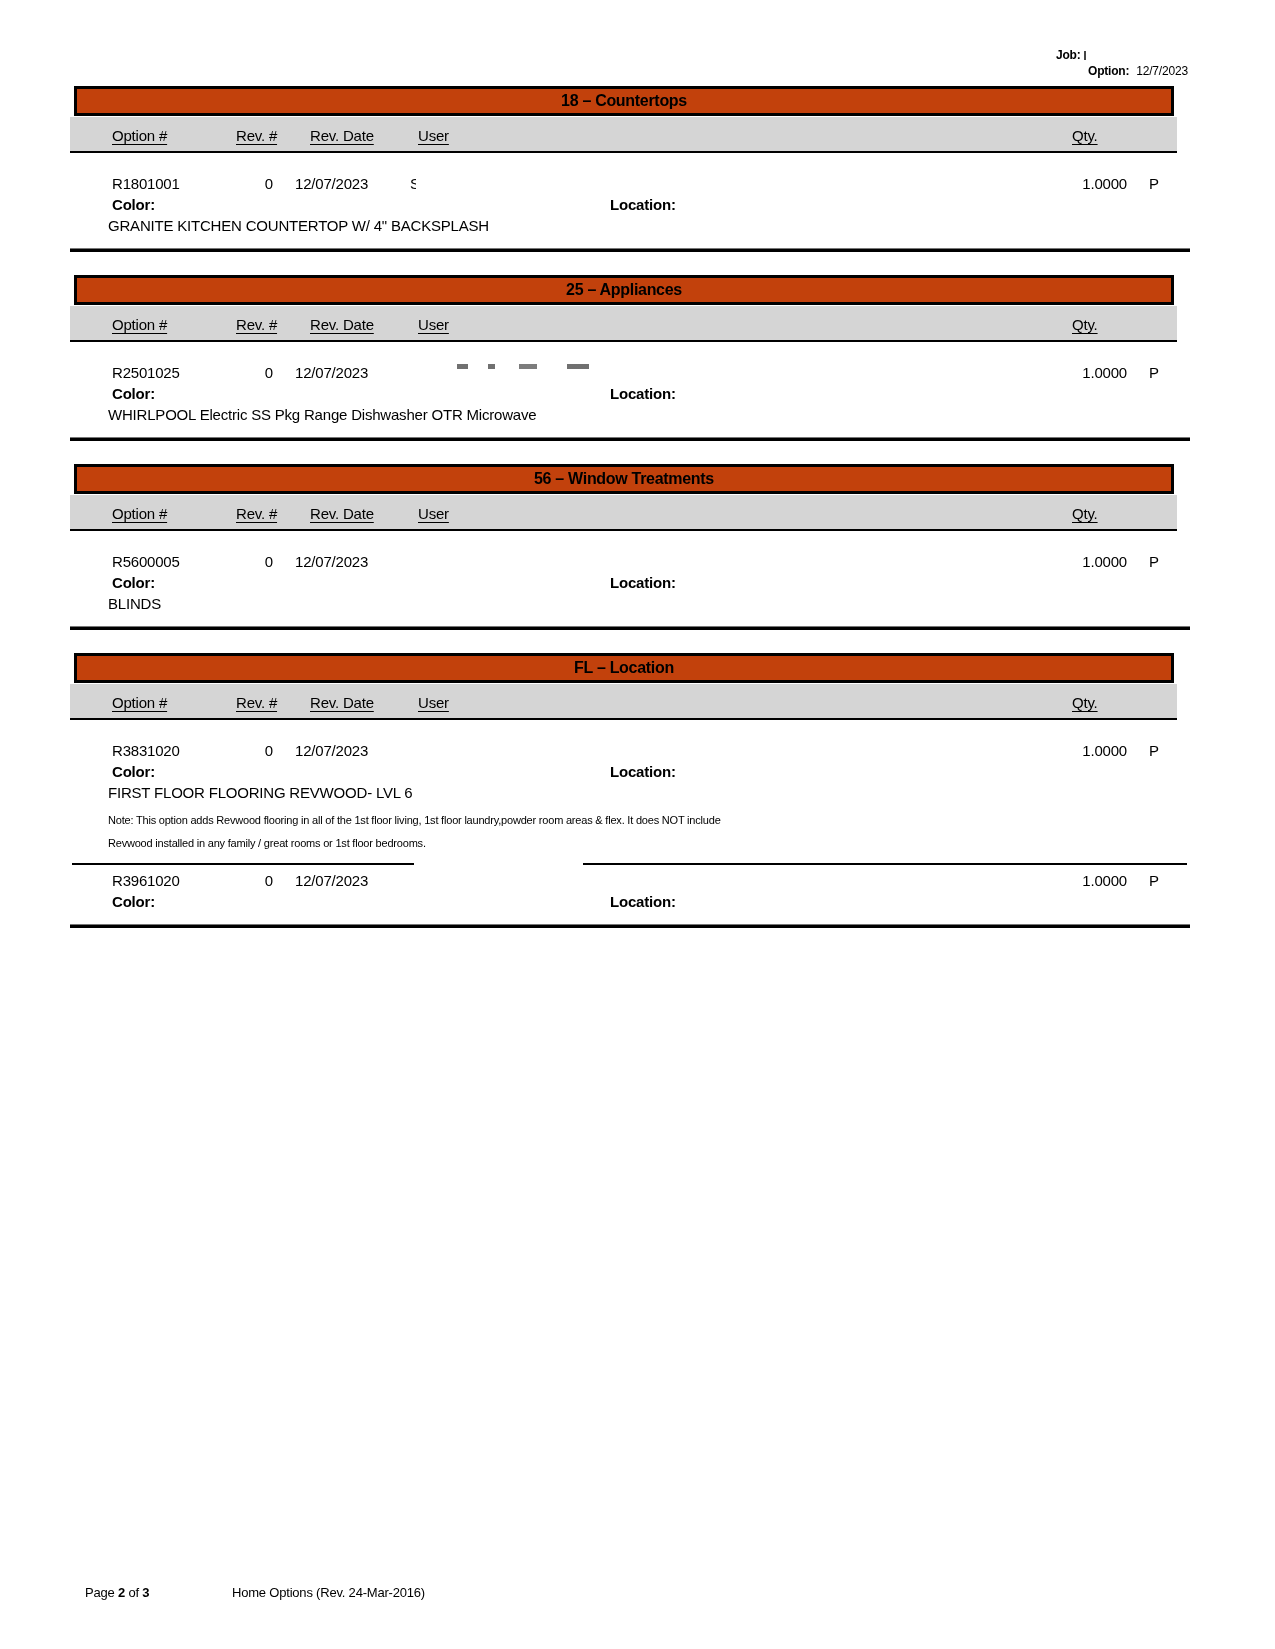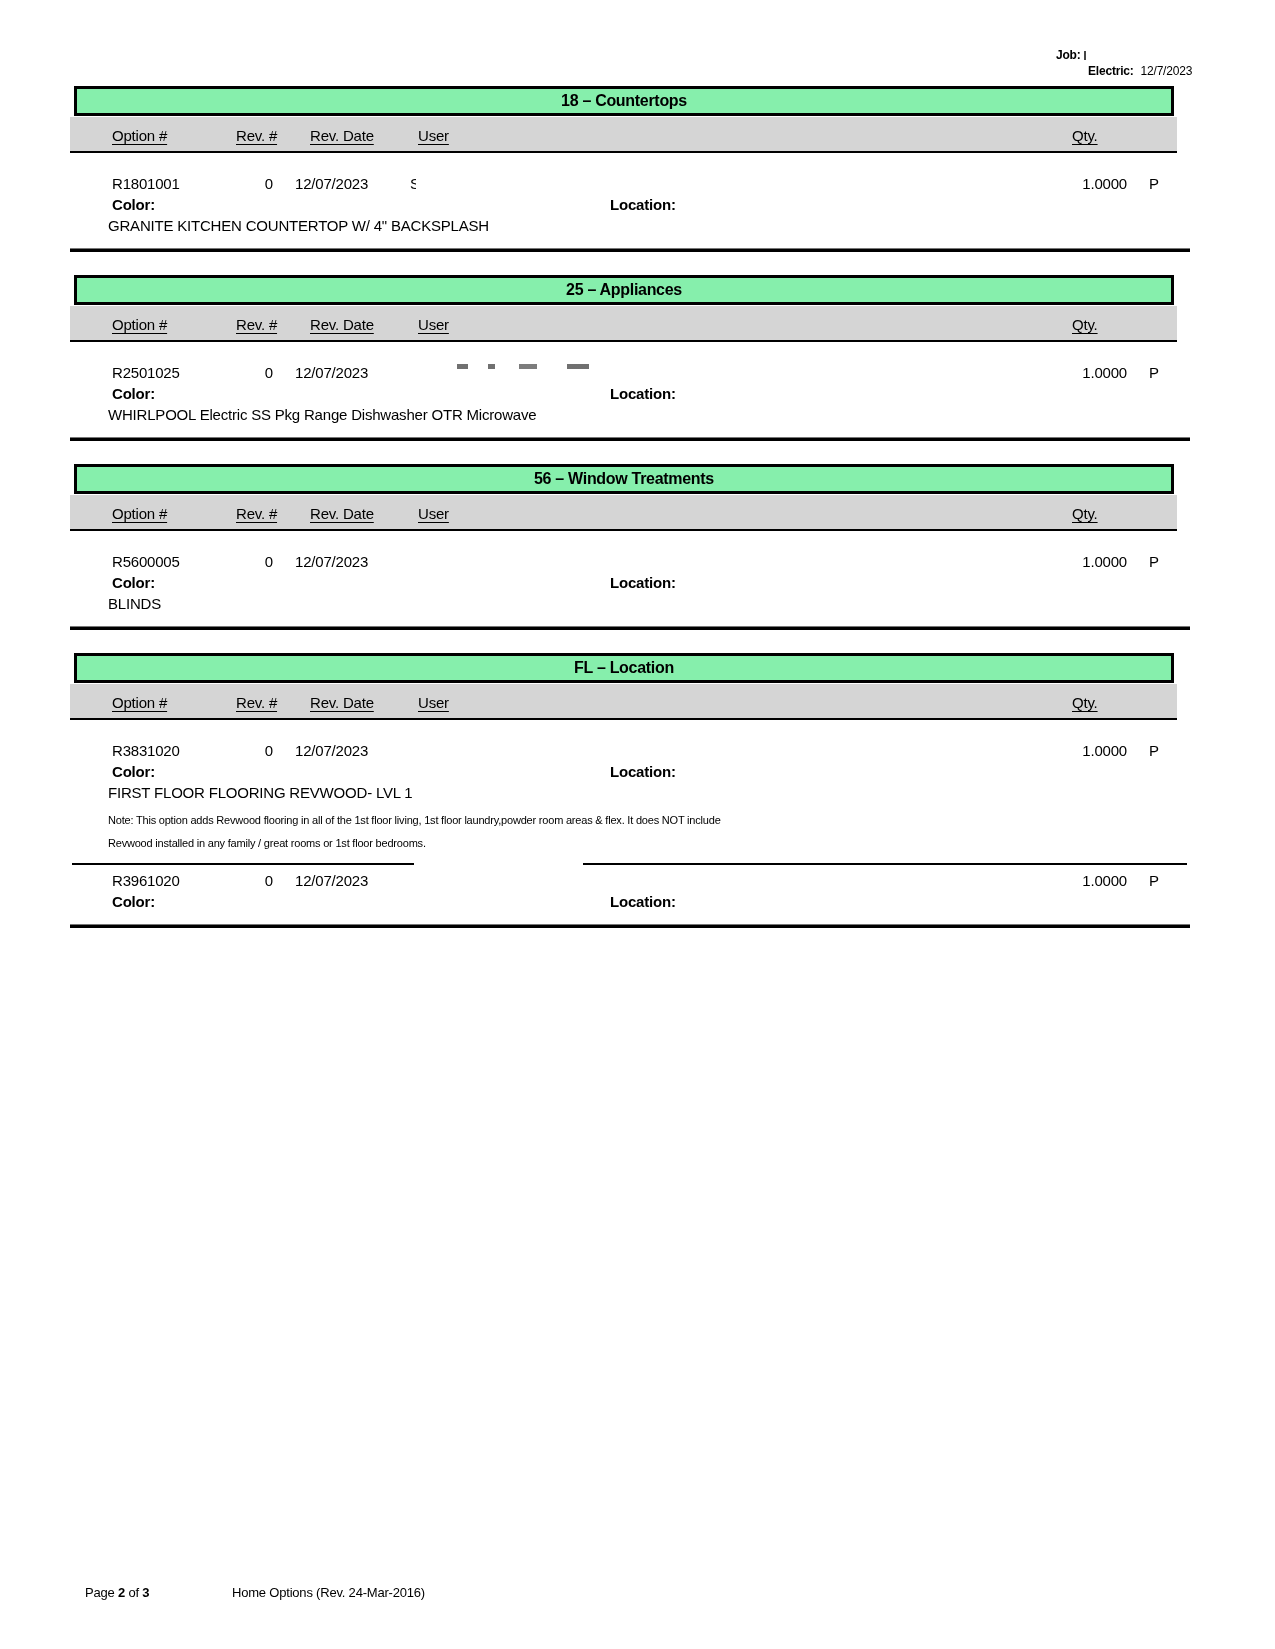--- a/index.html
+++ b/index.html
@@ -13,21 +13,21 @@
   .doc-meta{position:absolute;top:48px;left:1000px;width:200px;font-size:12px;}
   .meta-line1{position:absolute;top:0;left:56px;font-weight:700;white-space:nowrap;}
   .job-frag{display:inline-block;width:2px;height:9px;background:#444;margin-left:3px;vertical-align:-1px;}
   .meta-line2{position:absolute;top:16px;left:88px;white-space:nowrap;}
   .meta-line2 .lbl{font-weight:700;margin-right:7px;}
 
   
   .sections-host{position:absolute;top:86px;left:70px;width:1120px;}
   .opt-section{margin-bottom:23px;}
   .title-bar{
-    margin:0 16px 0 4px;border:3px solid #000;background:#86efac;
+    margin:0 16px 0 4px;border:3px solid #000;background:#c2410c;
     height:24px;line-height:24px;text-align:center;
     font-size:16px;font-weight:700;letter-spacing:-0.3px;
   }
   .col-header{
     position:relative;margin-top:1px;margin-right:13px;height:34px;
     background:#d5d5d5;border-bottom:2px solid #000;font-size:15px;
   }
   .ch{position:absolute;bottom:7px;text-decoration:underline;text-underline-offset:3px;white-space:nowrap;}
   .ch-option{left:42px;}
   .ch-rev{left:166px;}
@@ -73,21 +73,21 @@
   .footer-title{position:absolute;left:232px;white-space:nowrap;}
 </style>
 </head>
 <body>
 
 <div class="doc-meta">
   <div class="meta-line1">
     <span>Job:</span><span class="job-frag"></span>
   </div>
   <div class="meta-line2">
-    <span class="lbl">Electric:</span><span>12/7/2023</span>
+    <span class="lbl">Option:</span><span>12/7/2023</span>
   </div>
 </div>
 
 <div class="sections-host">
   <section class="opt-section">
     <div class="title-bar">
       <span class="title-text">18 – Countertops</span>
     </div>
     <div class="col-header">
       <span class="ch ch-option">Option #</span>
@@ -212,21 +212,21 @@
       <span class="f-date">12/07/2023</span>
 
       <span class="f-qty">1.0000</span>
       <span class="f-unit">P</span>
     </div>
     <div class="row-line">
       <span class="f-color-label">Color:</span>
       <span class="f-location-label">Location:</span>
     </div>
     <div class="row-line">
-      <span class="f-desc">FIRST FLOOR FLOORING REVWOOD- LVL 1</span>
+      <span class="f-desc">FIRST FLOOR FLOORING REVWOOD- LVL 6</span>
     </div>
     <div class="row-note">
             <div>Note: This option adds Revwood flooring in all of the 1st floor living, 1st floor laundry,powder room areas &amp; flex. It does NOT include</div>
             <div>Revwood installed in any family / great rooms or 1st floor bedrooms.</div>
           </div>
   </div>
 
   <div class="opt-row">
     <div class="row-divider"></div>
     <div class="row-line">

